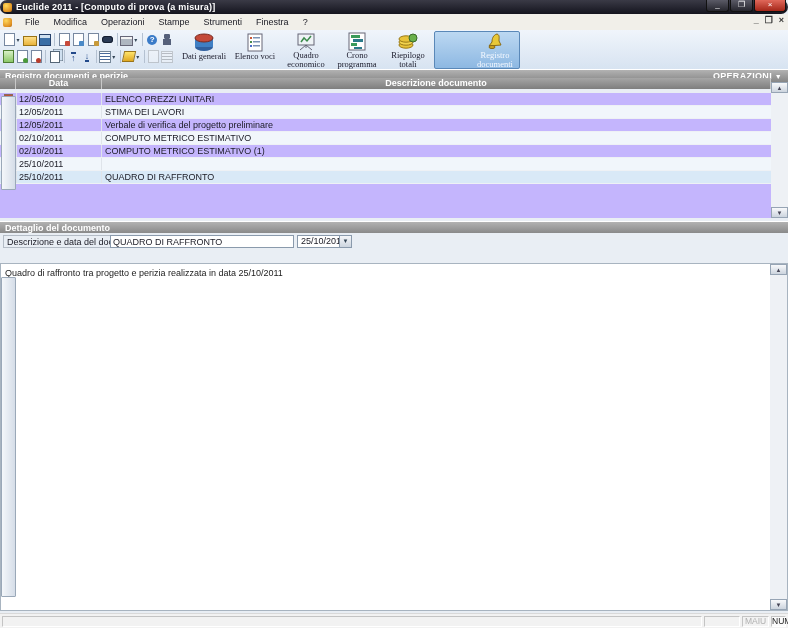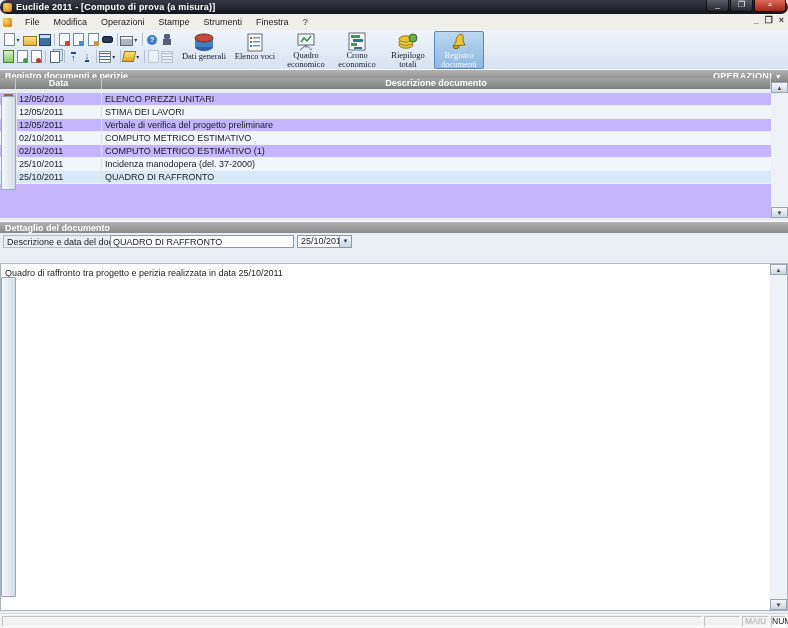--- a/index.html
+++ b/index.html
@@ -63,21 +63,21 @@
     border:1px solid #789;}
   .sh-hl{width:10px;height:9px;background:linear-gradient(#ffe46a,#e0a820);border:1px solid #9a7418;
     transform:skewX(-12deg);}
 
   
   .bigbtns{position:absolute;left:179px;top:1px;display:flex;font-family:Liberation Serif, serif;}
   .bb{width:48px;height:36px;margin-right:1px;display:flex;flex-direction:column;
       align-items:center;border:1px solid transparent;border-radius:2px;}
   .bb .bbico{height:20px;display:flex;align-items:center;}
   .bb .bblabel{font-size:8.5px;line-height:8.5px;text-align:center;color:#1a1a2a;white-space:pre-line;}
-  .bb.sel{background:linear-gradient(#bcd8f2,#8db8e2);border-color:#5a88b8;}
+  .bb.sel{background:linear-gradient(#bcd8f2,#8db8e2);border-color:#5a88b8;padding-left:36px;}
   .bb.sel .bblabel{color:#f4f8ff;}
 
   
   .bar{position:absolute;left:0;width:788px;height:13px;color:#fff;font-weight:bold;
     font-size:9px;line-height:13px;padding-left:5px;box-sizing:border-box;
     background:linear-gradient(#b2b2b2,#868686);border-top:1px solid #fff;}
   .bar.reg{top:69px;}
   .bar.det{top:221px;}
   .bar.note{top:268px;margin-top:16px;}
   .ops{position:absolute;right:6px;top:0;font-size:9px;letter-spacing:.3px;}
@@ -295,21 +295,21 @@
       <div class="bb">
         <span class="bbico">
           <svg width="24" height="19">
               <rect x="4" y="1" width="16" height="17" fill="#fff" stroke="#667"></rect>
               <rect x="6" y="3" width="9" height="3" fill="#3a9a5a"></rect>
               <rect x="8" y="7" width="10" height="3" fill="#2a7a8a"></rect>
               <rect x="6" y="11" width="6" height="3" fill="#3a9a5a"></rect>
               <rect x="9" y="15" width="8" height="2" fill="#2a7a8a"></rect>
             </svg>
         </span>
-        <span class="bblabel">Crono economico</span>
+        <span class="bblabel">Crono programma</span>
       </div>
       <div class="bb">
         <span class="bbico">
           <svg width="24" height="19">
               <ellipse cx="10" cy="13" rx="7" ry="3.2" fill="#e8c33a" stroke="#9a7a18"></ellipse>
               <ellipse cx="10" cy="10" rx="7" ry="3.2" fill="#f2d34e" stroke="#9a7a18"></ellipse>
               <ellipse cx="10" cy="7" rx="7" ry="3.2" fill="#e8c33a" stroke="#9a7a18"></ellipse>
               <circle cx="17" cy="6" r="4" fill="#6ab04c" stroke="#3a6a2a"></circle>
             </svg>
         </span>
@@ -372,21 +372,20 @@
           <span class="ricon"></span>
         </span>
       <span class="tc1">02/10/2011</span>
       <span class="tc2">COMPUTO METRICO ESTIMATIVO (1)</span>
     </div>
     <div class="trow alt">
       <span class="tc0">
           <span class="ricon"></span>
         </span>
       <span class="tc1">25/10/2011</span>
-      <span class="tc2">Incidenza manodopera (del. 37-2000)</span>
     </div>
     <div class="trow sel">
       <span class="tc0">
           <span class="ricon"></span>
         </span>
       <span class="tc1">25/10/2011</span>
       <span class="tc2">QUADRO DI RAFFRONTO</span>
     </div>
   </div>
 

